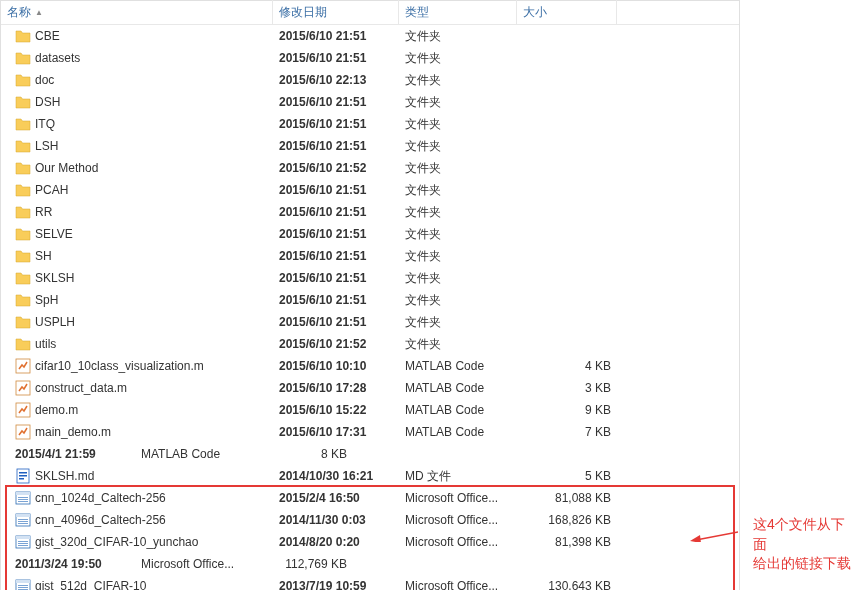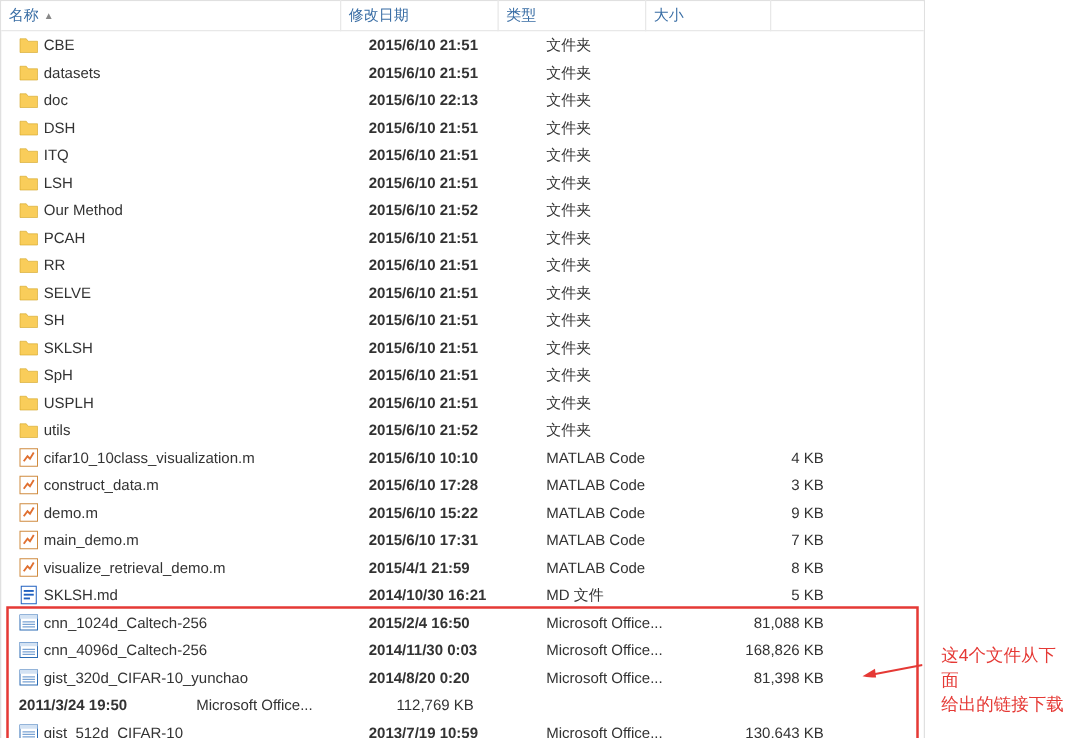--- a/index.html
+++ b/index.html
@@ -6,21 +6,21 @@
     body { font-family: "Microsoft YaHei", "Segoe UI", sans-serif; font-size: 12px; background: #fff; position: relative; width: 858px; }
     .file-list { width: 740px; border: 1px solid #e0e0e0; background: #fff; }
     .header-row { display: flex; background: #fff; border-bottom: 1px solid #e8e8e8; height: 24px; align-items: center; color: #3a6ea5; font-size: 12px; }
     .header-cell { padding: 4px 6px; border-right: 1px solid #e8e8e8; display: flex; align-items: center; gap: 4px; }
     .col-name { width: 272px; }
     .col-date { width: 126px; text-align: right; }
     .col-type { width: 118px; }
     .col-size { width: 100px; text-align: right; }
     .sort-arrow { color: #888; font-size: 8px; }
     .body-rows { }
-    .file-row { display: flex; height: 22px; align-items: center; padding-left: 8px; gap: 16px; }
+    .file-row { display: flex; height: 22px; align-items: center; padding-left: 8px; }
     .file-row .cell { padding: 2px 6px; color: #333; white-space: nowrap; overflow: hidden; text-overflow: ellipsis; }
     .cell-name { width: 264px; display: flex; align-items: center; gap: 4px; color: #222; }
     .cell-date { width: 126px; color: #555; font-weight: bold; }
     .cell-type { width: 118px; color: #555; }
     .cell-size { width: 100px; text-align: right; color: #555; }
     .icon { width: 16px; height: 16px; flex-shrink: 0; display: inline-flex; align-items: center; justify-content: center; }
     .red-box { position: absolute; border: 2px solid #e53935; pointer-events: none; }
     .annotation { position: absolute; color: #e53935; font-size: 14px; line-height: 1.4; margin-left: 11px; }
     .arrow-svg { position: absolute; }
     svg { display: block; }
@@ -290,29 +290,20 @@
               <path d="M4 11 l3 -4 l2 2 l3 -5" stroke="#e07030" stroke-width="1.5" fill="none"></path>
             </svg>
           </span>
           <span>main_demo.m</span>
         </div>
         <div class="cell cell-date">2015/6/10 17:31</div>
         <div class="cell cell-type">MATLAB Code</div>
         <div class="cell cell-size">7 KB</div>
       </div>
       <div class="file-row">
-        <div class="cell cell-name">
-          <span class="icon">
-            <svg width="16" height="16">
-              <rect x="1" y="1" width="14" height="14" fill="#fff" stroke="#d08b3f" stroke-width="0.8"></rect>
-              <path d="M4 11 l3 -4 l2 2 l3 -5" stroke="#e07030" stroke-width="1.5" fill="none"></path>
-            </svg>
-          </span>
-          <span>visualize_retrieval_demo.m</span>
-        </div>
         <div class="cell cell-date">2015/4/1 21:59</div>
         <div class="cell cell-type">MATLAB Code</div>
         <div class="cell cell-size">8 KB</div>
       </div>
       <div class="file-row">
         <div class="cell cell-name">
           <span class="icon">
             <svg width="16" height="16">
               <rect x="2" y="1" width="12" height="14" fill="#fff" stroke="#2060c0" stroke-width="0.8"></rect>
               <rect x="4" y="4" width="8" height="1.5" fill="#2060c0"></rect>

